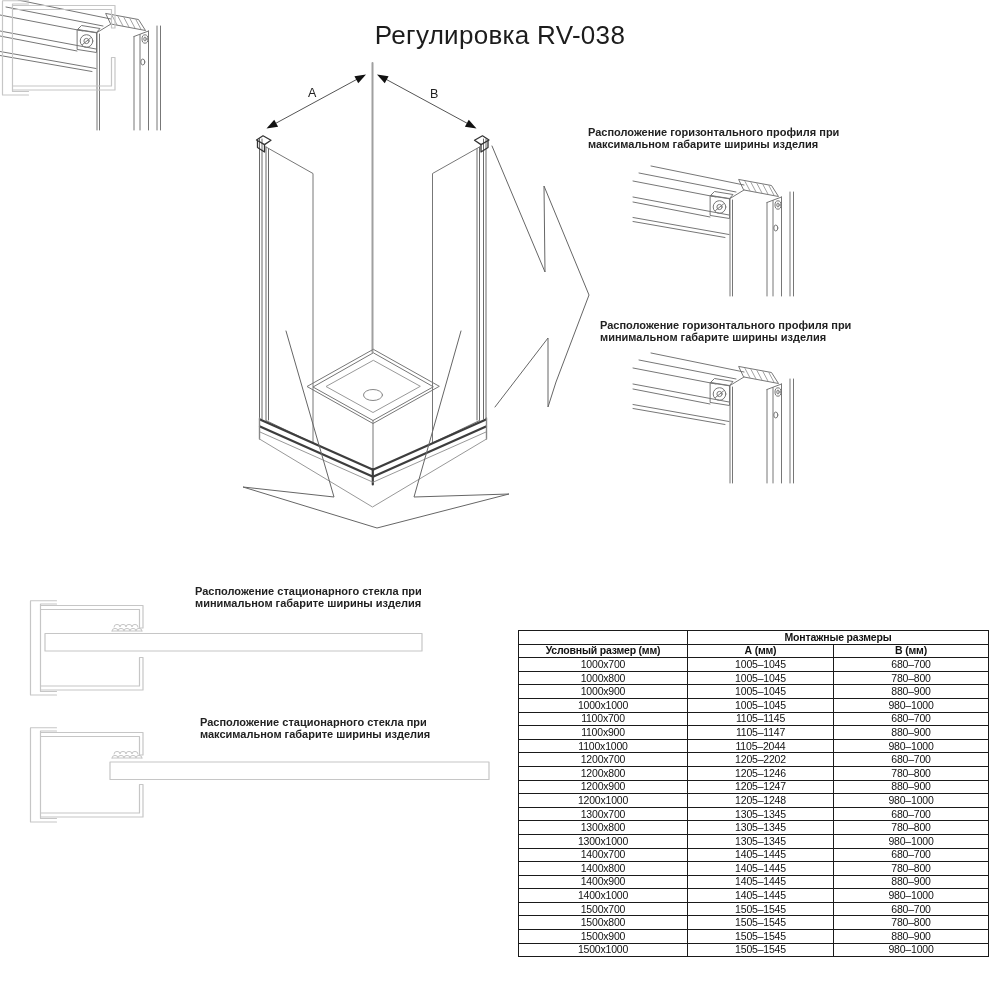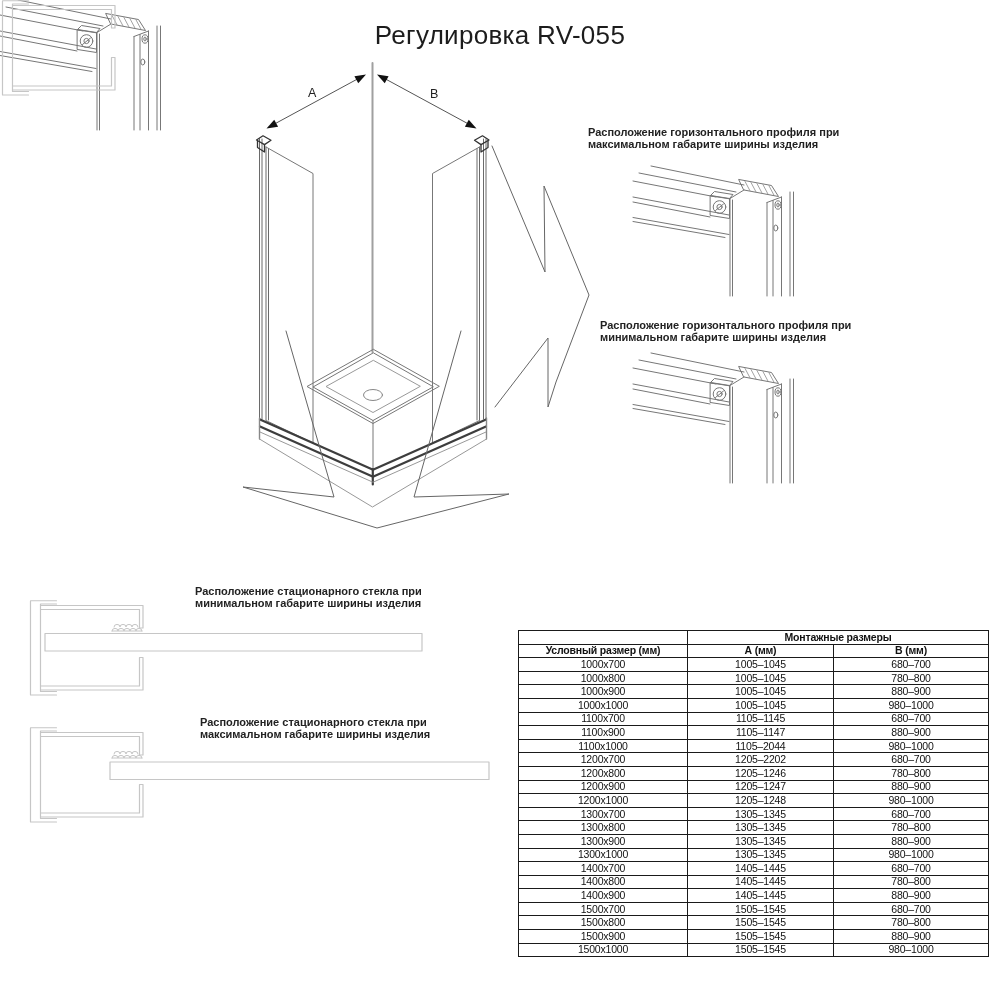--- a/index.html
+++ b/index.html
@@ -22,21 +22,21 @@
               font-size:10.5px;line-height:1.05;text-align:center;vertical-align:middle;
               letter-spacing:-0.2px;color:#111;overflow:hidden;}
   table.sizes th{font-weight:bold;}
   table.sizes td{font-weight:normal;}
 </style>
 </head>
 <body>
 
 <div class="page">
 
-  <div class="title">Регулировка RV-055</div>
+  <div class="title">Регулировка RV-038</div>
 
   <svg class="art" viewBox="0 0 1000 1000" fill="none" stroke-linecap="round" stroke-linejoin="round">
 
     <g stroke="#4d4d4d" stroke-width="1">
 
       <line x1="372.5" y1="63" x2="372.5" y2="352" stroke="#a0a0a0" stroke-width="2"></line>
 
       <g stroke="#555">
         <line x1="269" y1="127" x2="363" y2="76"></line>
         <path d="M0,0 L-11,4 L-11,-4 Z" fill="#111" stroke="none" transform="translate(366,74.5) rotate(-28.5)"></path>
@@ -230,45 +230,45 @@
           <td>1300x700</td>
           <td>1305–1345</td>
           <td>680–700</td>
         </tr>
         <tr>
           <td>1300x800</td>
           <td>1305–1345</td>
           <td>780–800</td>
         </tr>
         <tr>
-          <td>1300x900</td>
-          <td>1305–1345</td>
-          <td>880–900</td>
-        </tr>
-        <tr>
           <td>1300x1000</td>
           <td>1305–1345</td>
           <td>980–1000</td>
         </tr>
         <tr>
           <td>1400x700</td>
           <td>1405–1445</td>
           <td>680–700</td>
         </tr>
         <tr>
           <td>1400x800</td>
           <td>1405–1445</td>
           <td>780–800</td>
         </tr>
         <tr>
           <td>1400x900</td>
           <td>1405–1445</td>
           <td>880–900</td>
         </tr>
         <tr>
+          <td>1400x1000</td>
+          <td>1405–1445</td>
+          <td>980–1000</td>
+        </tr>
+        <tr>
           <td>1500x700</td>
           <td>1505–1545</td>
           <td>680–700</td>
         </tr>
         <tr>
           <td>1500x800</td>
           <td>1505–1545</td>
           <td>780–800</td>
         </tr>
         <tr>

